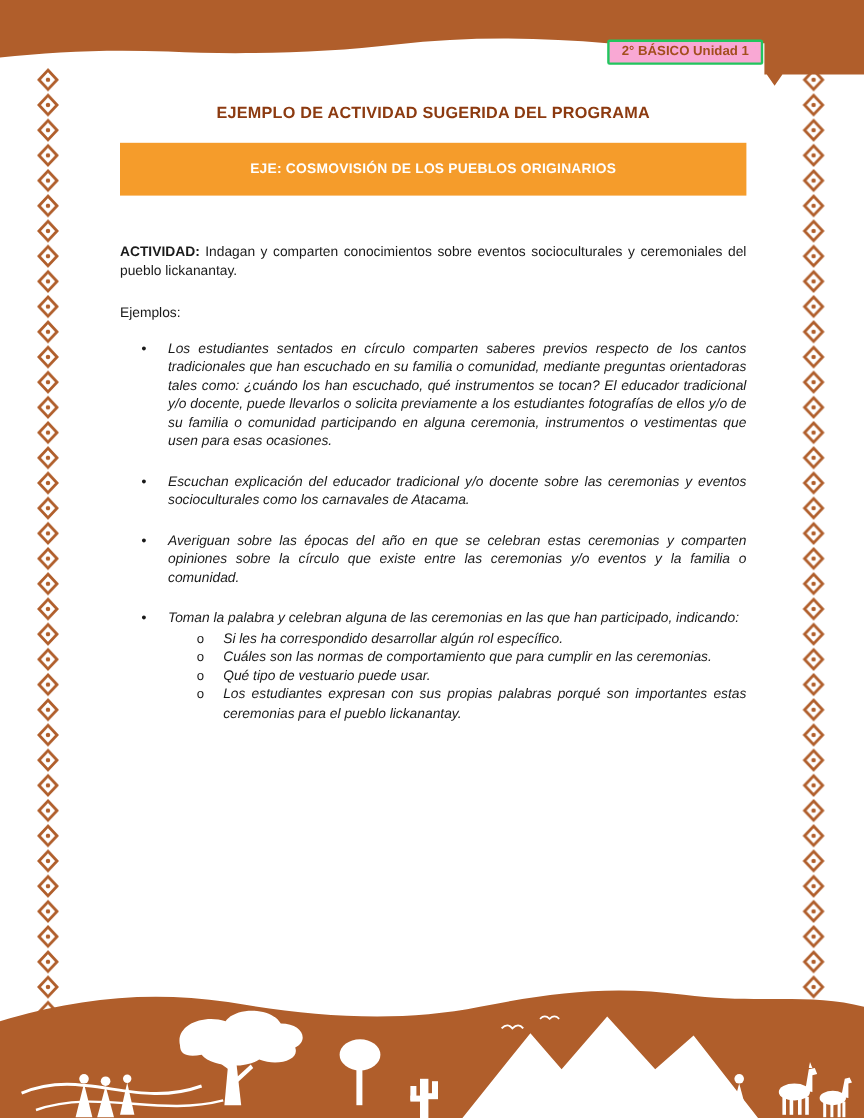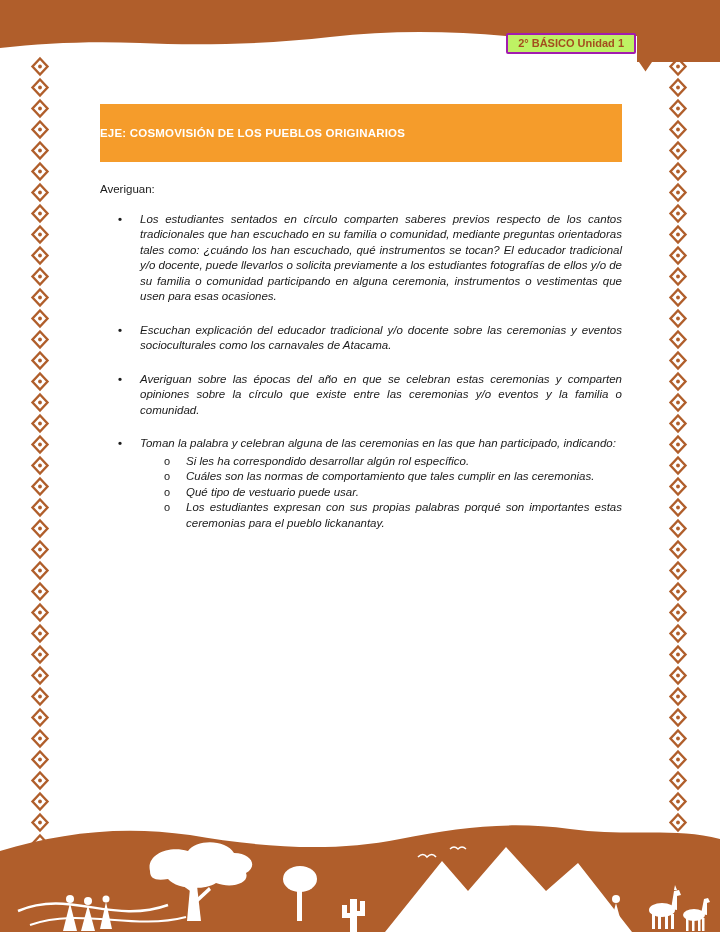--- a/index.html
+++ b/index.html
@@ -7,35 +7,35 @@
   body{
     position:relative;
     background:#ffffff;
     font-family:"Liberation Sans", sans-serif;
     color:#1a1a1a;
     overflow:hidden;
   }
   .header-svg{position:absolute;top:0;left:0;z-index:2;}
   .badge{
     position:absolute;top:33px;right:84px;z-index:6;
-    background:#bef264;border:2px solid #a21caf;border-radius:2px;
+    background:#f9a8d4;border:2px solid #22c55e;border-radius:2px;
     padding:2px 10px 3px;font-size:11px;font-weight:bold;color:#a34e1e;
     white-space:nowrap;
   }
   .strip{position:absolute;top:56px;z-index:1;}
   .strip.left{left:30px;}
   .strip.right{right:32px;}
   .content{position:absolute;left:100px;top:86px;width:522px;z-index:3;}
   .doc-title{
     text-align:center;font-size:13.5px;font-weight:bold;
     color:#8c3a10;letter-spacing:.2px;
   }
   .eje{
-    margin-top:18px;height:58px;background:#f59c2b;
-    display:flex;align-items:center;
+    margin-top:18px;height:44px;background:#f59c2b;
+    display:flex;align-items:center;justify-content:center;
   }
   .eje span{font-size:11.5px;font-weight:bold;color:#ffffff;letter-spacing:.2px;}
   .activity{margin-top:40px;font-size:11.5px;line-height:15.5px;text-align:justify;}
   .activity .lbl{font-weight:bold;}
   .examples{margin-top:20px;font-size:11.5px;line-height:15.5px;}
   .bullets{margin-top:0;}
   .bullet{display:flex;margin-top:14px;font-size:11.5px;line-height:15.5px;}
   .bullet + .bullet{margin-top:18px;}
   .mk{flex:none;margin-left:18px;width:22px;}
   .bullet .mk{font-weight:bold;}
@@ -72,27 +72,29 @@
     <pattern id="dmR" width="20" height="21" patternUnits="userSpaceOnUse">
       <path d="M10,2.5 L17.5,10.5 L10,18.5 L2.5,10.5 Z" fill="none" stroke="#b05e2b" stroke-width="2.4"></path>
       <circle cx="10" cy="10.5" r="1.9" fill="#b05e2b"></circle>
     </pattern>
   </defs>
   <rect width="20" height="800" fill="url(#dmR)"></rect>
 </svg>
 
 <main class="content">
 
+  <h1 class="doc-title">EJEMPLO DE ACTIVIDAD SUGERIDA DEL PROGRAMA</h1>
 
   <div class="eje">
     <span>EJE: COSMOVISIÓN DE LOS PUEBLOS ORIGINARIOS</span>
   </div>
 
-
-  <p class="examples">Averiguan:</p>
+  <p class="activity"><span class="lbl">ACTIVIDAD:</span> <span>Indagan y comparten conocimientos sobre eventos socioculturales y ceremoniales del pueblo lickanantay.</span></p>
+
+  <p class="examples">Ejemplos:</p>
 
   <div class="bullets">
 
     <div class="bullet">
       <span class="mk">•</span>
       <p class="tx">Los estudiantes sentados en círculo comparten saberes previos respecto de los cantos tradicionales que han escuchado en su familia o comunidad, mediante preguntas orientadoras tales como: ¿cuándo los han escuchado, qué instrumentos se tocan?  El educador tradicional y/o docente, puede llevarlos o solicita previamente a los estudiantes fotografías de ellos y/o de su familia o comunidad participando en alguna ceremonia, instrumentos o vestimentas que usen para esas ocasiones.</p>
     </div>
 
     <div class="bullet">
       <span class="mk">•</span>
@@ -109,21 +111,21 @@
       <p class="tx">Toman la palabra y celebran alguna de las ceremonias en las que han participado, indicando:</p>
     </div>
 
     <div class="subs">
       <div class="sub">
         <span class="mk">o</span>
         <p class="tx">Si les ha correspondido desarrollar algún rol específico.</p>
       </div>
       <div class="sub">
         <span class="mk">o</span>
-        <p class="tx">Cuáles son las normas de comportamiento que tales cumplir en las ceremonias.</p>
+        <p class="tx">Cuáles son las normas de comportamiento que para cumplir en las ceremonias.</p>
       </div>
       <div class="sub">
         <span class="mk">o</span>
         <p class="tx">Qué tipo de vestuario puede usar.</p>
       </div>
       <div class="sub">
         <span class="mk">o</span>
         <p class="tx">Los estudiantes expresan con sus propias palabras porqué son importantes estas ceremonias para el pueblo lickanantay.</p>
       </div>
     </div>

